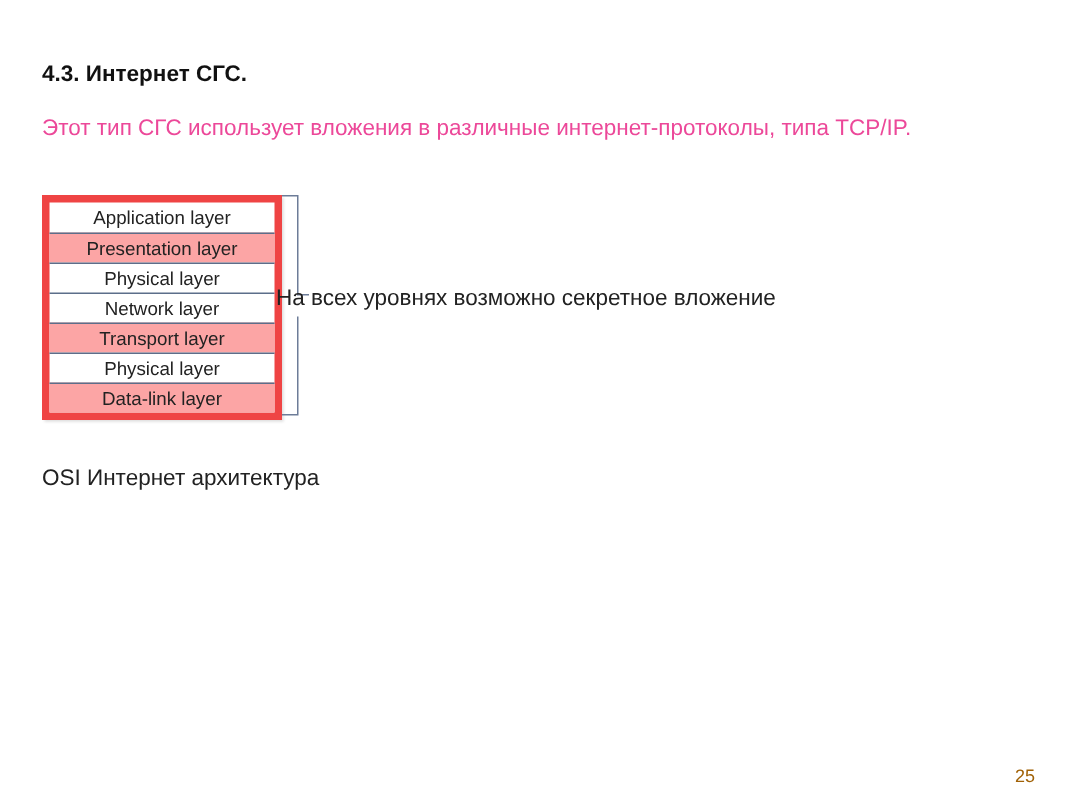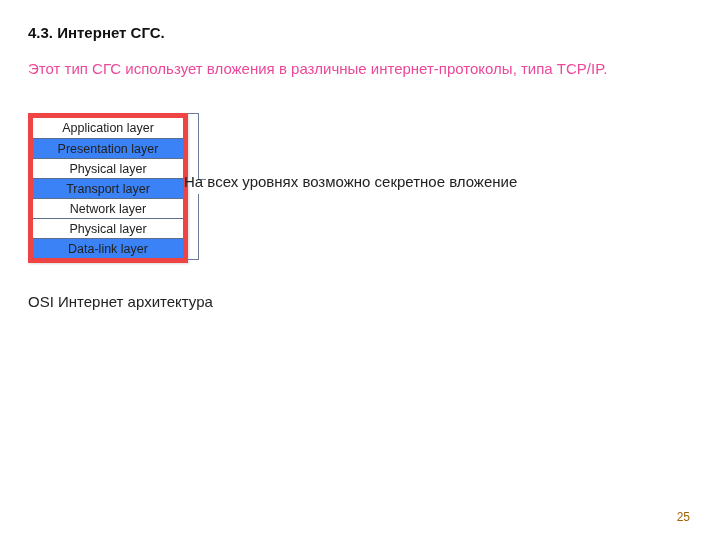--- a/index.html
+++ b/index.html
@@ -10,21 +10,21 @@
     background: #fff;
     font-family: Arial, Helvetica, sans-serif;
     color: #222;
     position: relative;
   }
   .page {
     position: relative;
     width: 720px;
     height: 540px;
     box-sizing: border-box;
-    padding: 24px 28px 0 28px;
+    padding: 41px 28px 0 28px;
   }
   .heading {
     font-weight: bold;
     font-size: 15px;
     margin-bottom: 18px;
     color: #111;
   }
   .intro {
     font-size: 15px;
     line-height: 1.35;
@@ -49,21 +49,21 @@
     line-height: 20px;
     font-size: 12.5px;
     text-align: center;
     border-top: 1px solid #5c6e8a;
     box-sizing: border-box;
   }
   .osi-row:first-child {
     border-top: none;
   }
   .osi-row.shade {
-    background: #3b82f6;
+    background: #fca5a5;
   }
   
   .bracket {
     position: absolute;
     left: 160px;
     top: 0;
     width: 18px;
     height: 147px; 
   }
   .bracket .top {
@@ -124,22 +124,22 @@
   <div class="heading">4.3. Интернет СГС.</div>
 
   <div class="intro">Этот тип СГС использует вложения в различные интернет-протоколы, типа TCP/IP.</div>
 
   <div class="osi-area">
 
     <div class="osi-stack">
       <div class="osi-row">Application layer</div>
       <div class="osi-row shade">Presentation layer</div>
       <div class="osi-row">Physical layer</div>
+      <div class="osi-row">Network layer</div>
       <div class="osi-row shade">Transport layer</div>
-      <div class="osi-row">Network layer</div>
       <div class="osi-row">Physical layer</div>
       <div class="osi-row shade">Data-link layer</div>
     </div>
 
     <div class="bracket">
       <div class="top"></div>
       <div class="vert-top"></div>
       <div class="tip"></div>
       <div class="vert-bottom"></div>
       <div class="bottom"></div>

